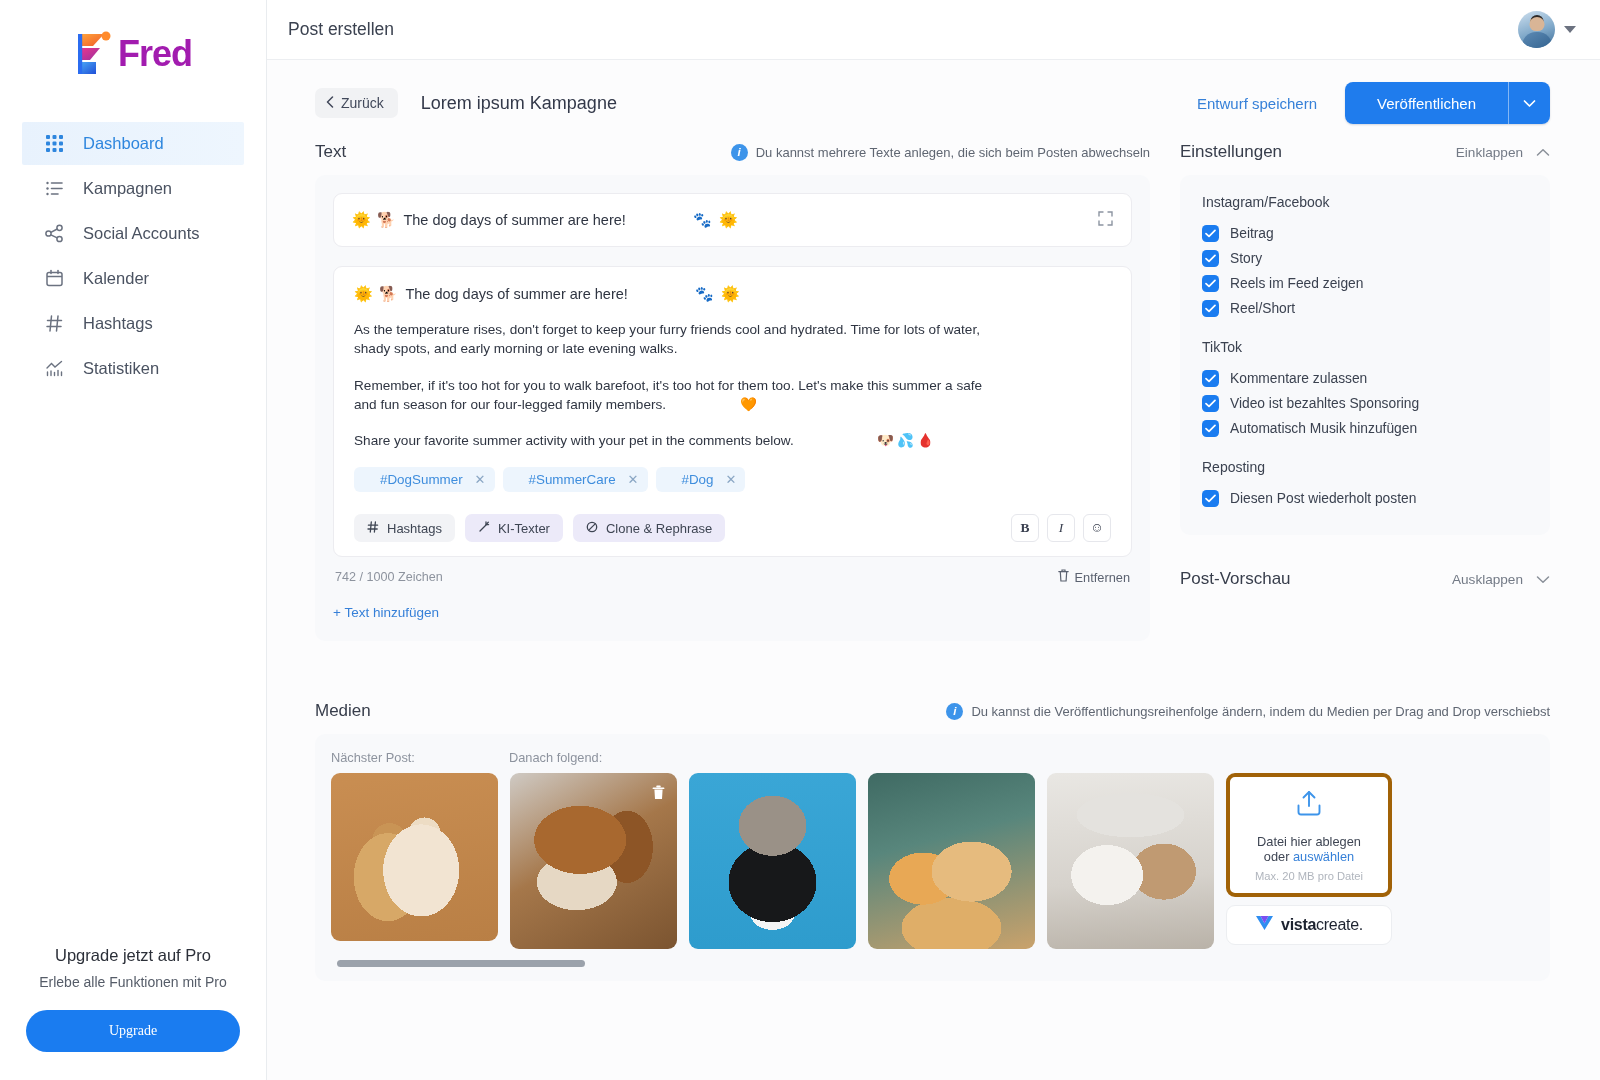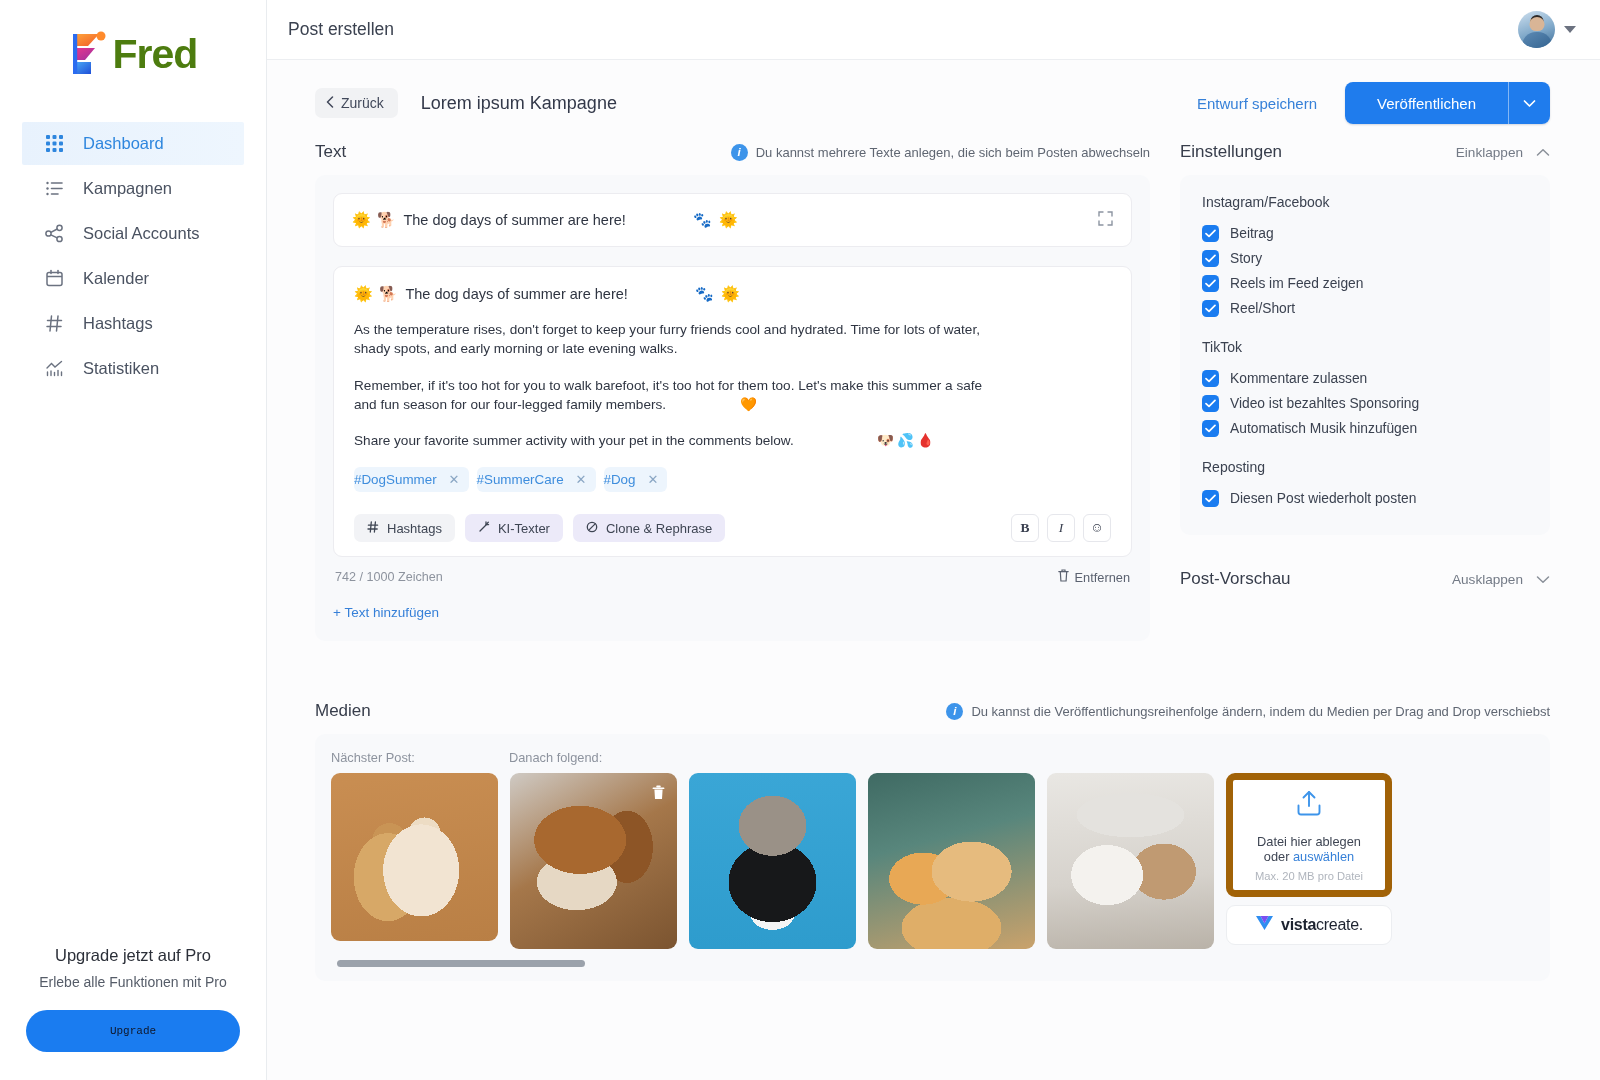--- a/index.html
+++ b/index.html
@@ -16,21 +16,21 @@
     width: 267px; height: 1080px;
     background: #ffffff;
     border-right: 1px solid #e9ecef;
     display: flex; flex-direction: column;
     flex: 0 0 267px;
     position: relative;
   }
   .logo-wrap { height: 108px; display: flex; align-items: center; justify-content: center; }
   .logo { display: flex; align-items: center; gap: 4px; }
   .logo-mark { width: 40px; height: 48px; position: relative; }
-  .logo-text { font-size: 41px; font-weight: 700; color: #4d7c0f; letter-spacing: -1px; }
+  .logo-text { font-size: 36px; font-weight: 700; color: #a21caf; letter-spacing: -1px; }
 
   .nav { margin-top: 14px; padding: 0 22px; display: flex; flex-direction: column; gap: 2px; }
   .nav-item {
     display: flex; align-items: center; gap: 18px;
     height: 43px; padding: 0 22px;
     border-radius: 2px;
     color: #4a5261; font-size: 16.5px;
     cursor: pointer;
   }
   .nav-item.active {
@@ -41,22 +41,22 @@
   .nav-icon svg { display: block; }
 
   .upgrade-box {
     margin-top: auto; padding: 0 26px 28px 26px;
     text-align: center;
   }
   .upg-title { font-size: 16.5px; color: #2b2f38; margin-bottom: 9px; }
   .upg-sub { font-size: 14px; color: #555c68; margin-bottom: 20px; }
   .upg-btn {
     display: block; width: 100%; height: 42px; line-height: 42px;
-    background: #1a7cf0; color: #0f172a; border: none; border-radius: 21px;
-    font-size: 11px; font-family: Liberation Mono, monospace; cursor: pointer;
+    background: #1a7cf0; color: #ffffff; border: none; border-radius: 21px;
+    font-size: 14px; font-family: Liberation Serif, serif; cursor: pointer;
   }
 
   
   .main { flex: 1; height: 1080px; background: #fcfcfd; display: flex; flex-direction: column; overflow: hidden; }
 
   .topbar {
     height: 60px; flex: 0 0 60px;
     background: #fff; border-bottom: 1px solid #eceef1;
     display: flex; align-items: center; padding: 0 24px 0 21px;
   }
@@ -133,21 +133,21 @@
   .editor-card { background: #fff; border: 1px solid #ececf0; border-radius: 9px; padding: 18px 20px 14px 20px; }
   .ed-head { font-size: 14.5px; color: #2f3542; display: flex; align-items: center; gap: 7px; margin-bottom: 17px; }
   .ed-para { font-size: 13.6px; line-height: 1.42; color: #2f3542; margin-bottom: 17px; max-width: 650px; }
   .inline-emoji { margin-left: 74px; }
   .tail-emoji { margin-left: 84px; letter-spacing: 3px; }
 
   .tags { display: flex; gap: 8px; margin-bottom: 22px; flex-wrap: wrap; }
   .tag {
     display: inline-flex; align-items: center; gap: 12px;
     background: #edf5fd; color: #3e8ddd; border-radius: 6px;
-    height: 25px; padding: 0 9px 0 0; font-size: 13.4px; cursor: pointer;
+    height: 25px; padding: 0 9px 0 26px; font-size: 13.4px; cursor: pointer;
   }
   .tag-x { color: #8aa6c4; font-size: 13px; }
 
   .ed-toolbar { display: flex; align-items: center; gap: 10px; }
   .tool-chip {
     display: inline-flex; align-items: center; gap: 8px;
     background: #f2f3f6; border: none; border-radius: 7px;
     height: 28px; padding: 0 13px; font-size: 13px; color: #3e4553;
     font-family: inherit; cursor: pointer;
   }
@@ -198,21 +198,21 @@
     position: relative; flex: 0 0 167px;
   }
   .thumb.tall { height: 176px; }
   .trash-badge {
     position: absolute; top: 9px; right: 9px;
     width: 20px; height: 20px; display: flex; align-items: center; justify-content: center;
     color: #fff; font-size: 13px; cursor: pointer;
   }
   .drop-col { flex: 0 0 166px; display: flex; flex-direction: column; gap: 8px; }
   .dropzone {
-    background: #fff; border: 7px solid #a16207; border-radius: 9px;
+    background: #fff; border: 4px solid #a16207; border-radius: 9px;
     height: 124px; display: flex; flex-direction: column; align-items: center; justify-content: center;
     cursor: pointer;
   }
   .dz-line { font-size: 12.8px; color: #3e4553; margin-top: 11px; }
   .dz-line2 { font-size: 12.8px; color: #3e4553; }
   .dz-link { color: #3680d8; }
   .dz-max { font-size: 11.2px; color: #b0b5bd; margin-top: 6px; }
   .vista-btn {
     background: #fff; border: 1px solid #eceef1; border-radius: 9px;
     height: 40px; display: flex; align-items: center; justify-content: center; gap: 7px;

